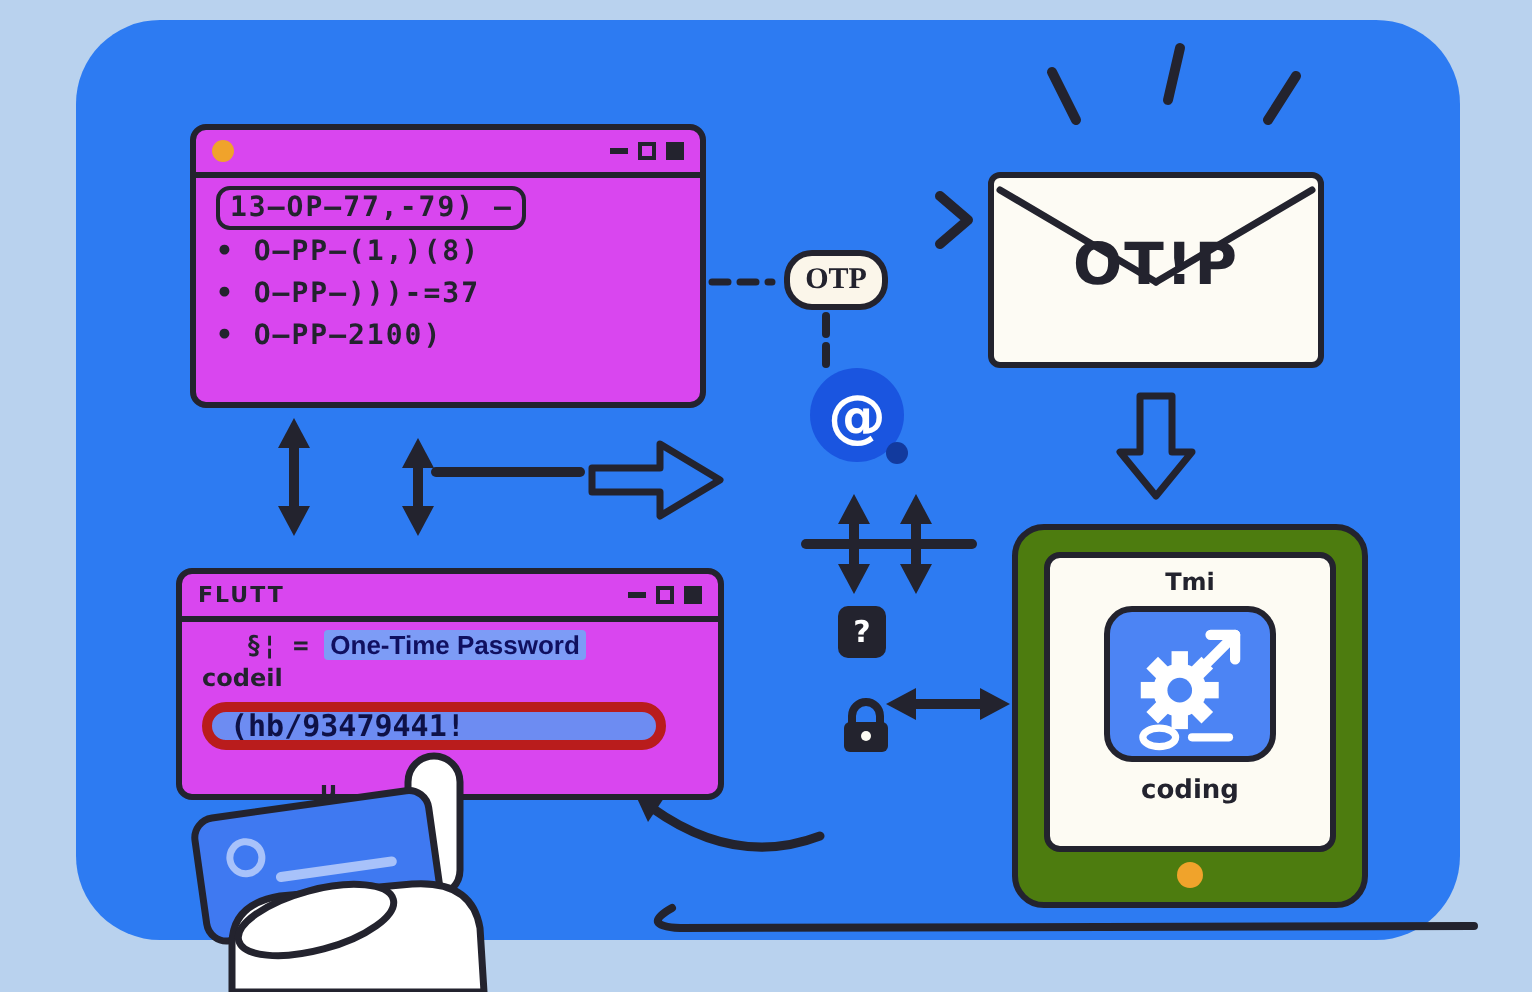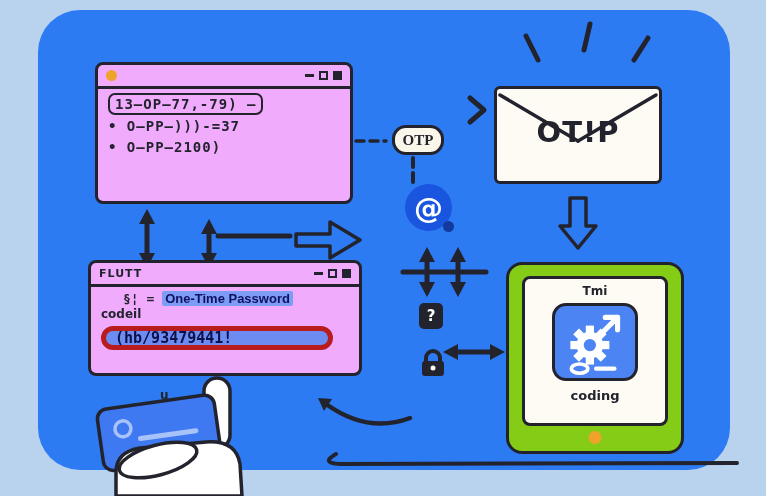--- a/index.html
+++ b/index.html
@@ -1,21 +1,21 @@
 <!DOCTYPE html>
 <html><head>
 <meta charset="utf-8">
 <style>
   html,body{margin:0;padding:0;}
   body{font-family:"DejaVu Sans", sans-serif;}
   .stage{position:relative;width:766px;height:496px;background:#b9d2ee;overflow:hidden;}
   .panel{position:absolute;left:38px;top:10px;width:692px;height:460px;background:#2d7bf2;border-radius:42px;z-index:1;}
   .layer{position:absolute;left:0;top:0;width:766px;height:496px;z-index:2;pointer-events:none;}
 
-  .win{position:absolute;background:#f0abfc;border:3px solid #23232e;border-radius:8px;box-sizing:border-box;z-index:3;}
+  .win{position:absolute;background:#d946ef;border:3px solid #23232e;border-radius:8px;box-sizing:border-box;z-index:3;}
   .titlebar{height:21px;border-bottom:3px solid #23232e;display:flex;align-items:center;padding:0 8px;gap:6px;}
   .dot{width:11px;height:11px;border-radius:50%;background:#f0a32b;}
   .controls{margin-left:auto;display:flex;gap:5px;align-items:center;}
   .ctrl-dash{width:9px;height:3px;background:#23232e;}
   .ctrl-sq{width:9px;height:9px;border:2px solid #23232e;box-sizing:border-box;}
   .ctrl-sq.filled{background:#23232e;}
   .wtitle{font-weight:bold;font-size:11px;color:#23232e;letter-spacing:1px;}
 
   .code-window{left:95px;top:62px;width:258px;height:142px;}
   .code-body{padding:4px 10px;font-family:"DejaVu Sans Mono",monospace;font-weight:bold;font-size:14px;color:#23232e;line-height:21px;letter-spacing:1px;white-space:nowrap;}
@@ -25,30 +25,30 @@
 
   .at-badge{position:absolute;left:405px;top:184px;width:47px;height:47px;border-radius:50%;background:#1a55e0;color:#fff;display:flex;align-items:center;justify-content:center;font-weight:bold;font-size:29px;z-index:3;}
   .at-dot{position:absolute;right:-2px;bottom:-1px;width:11px;height:11px;border-radius:50%;background:#123a9e;}
 
   .envelope{position:absolute;left:494px;top:86px;width:168px;height:98px;background:#fdfbf4;border:3px solid #23232e;border-radius:6px;z-index:3;box-sizing:border-box;}
   .envelope svg{position:absolute;left:0;top:0;}
   .env-label{position:absolute;left:0;top:26px;width:100%;text-align:center;font-weight:bold;font-size:29px;color:#23232e;letter-spacing:1px;}
 
   .q-badge{position:absolute;left:419px;top:303px;width:24px;height:26px;background:#23232e;border-radius:5px;color:#fff;display:flex;align-items:center;justify-content:center;font-weight:bold;font-size:15px;z-index:3;}
 
-  .flutter-window{left:88px;top:260px;width:274px;height:116px;}
+  .flutter-window{left:88px;top:284px;width:274px;height:116px;}
   .flutter-body{padding:4px 10px;color:#23232e;}
   .fl-row1{font-family:"DejaVu Sans Mono",monospace;font-weight:bold;font-size:13px;white-space:nowrap;margin-left:22px;}
   .fl-highlight{background:#7d9cf6;color:#101060;padding:0 3px;border-radius:2px;font-family:"Liberation Sans",sans-serif;}
   .fl-row2{font-weight:bold;font-size:12px;margin-top:1px;}
   .otp-input{margin-top:5px;width:232px;height:24px;background:#6d8cf2;border:5px solid #b91c1c;border-radius:12px;display:flex;align-items:center;padding-left:9px;font-family:"DejaVu Sans Mono",monospace;font-weight:bold;font-size:15px;color:#0e1147;box-sizing:border-box;}
 
   .stray{position:absolute;left:160px;top:388px;font-weight:bold;font-size:12px;color:#23232e;z-index:3;}
 
-  .tablet{position:absolute;left:506px;top:262px;width:178px;height:192px;background:#84cc16;border:3px solid #23232e;border-radius:16px;z-index:3;box-sizing:border-box;}
+  .tablet{position:absolute;left:506px;top:262px;width:178px;height:192px;background:#4d7c0f;border:3px solid #23232e;border-radius:16px;z-index:3;box-sizing:border-box;}
   .screen{position:absolute;left:13px;top:11px;width:146px;height:150px;background:#fdfbf3;border:3px solid #23232e;border-radius:8px;display:flex;flex-direction:column;align-items:center;box-sizing:border-box;}
   .tmi{margin-top:5px;font-weight:bold;font-size:12px;color:#23232e;}
   .app-icon{margin-top:5px;width:86px;height:78px;background:#4c84f4;border:3px solid #23232e;border-radius:14px;box-sizing:border-box;position:relative;}
   .tab-caption{margin-top:7px;font-weight:bold;font-size:13px;color:#23232e;}
   .home-btn{position:absolute;bottom:7px;left:50%;transform:translateX(-50%);width:13px;height:13px;background:#f0a32b;border-radius:50%;}
 
   .hand{position:absolute;left:58px;top:372px;z-index:4;}
   .lock{position:absolute;left:420px;top:348px;z-index:3;}
 </style>
 </head>
@@ -108,20 +108,21 @@
     <div class="titlebar">
       <span class="dot"></span>
       <span class="controls">
         <span class="ctrl-dash"></span>
         <span class="ctrl-sq"></span>
         <span class="ctrl-sq filled"></span>
       </span>
     </div>
     <div class="code-body">
       <div><span class="code-line boxed">13—OP—77,-79) —</span></div>
+      <div class="code-line">• O—PP—(1,)(8)</div>
       <div class="code-line">• O—PP—)))-=37</div>
       <div class="code-line">• O—PP—2100)</div>
     </div>
   </div>
 
   <div class="otp-box">OTP</div>
 
   <div class="at-badge">
     <span>@</span>
     <span class="at-dot"></span>

